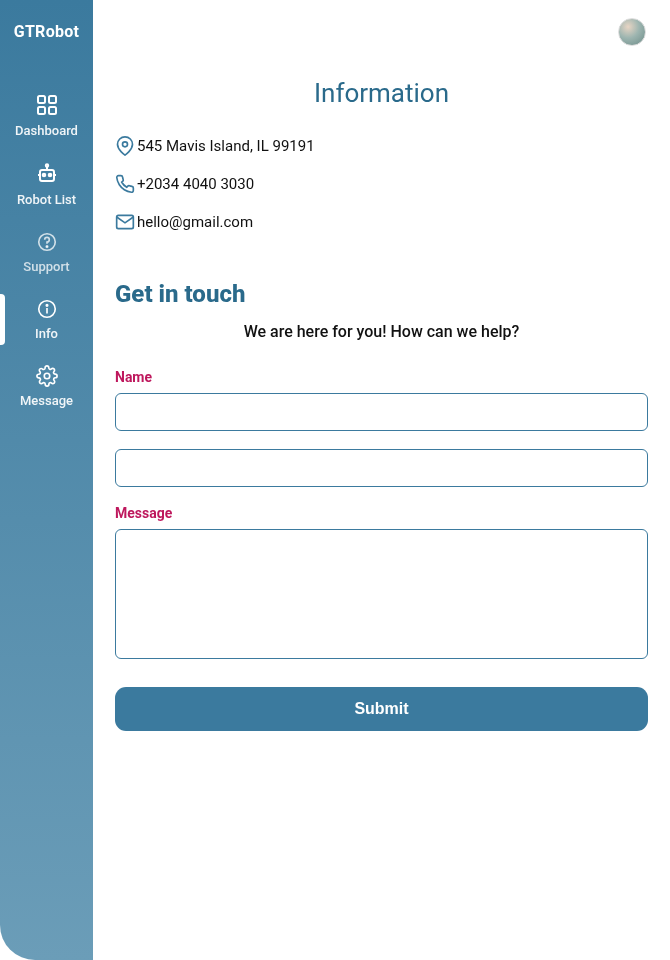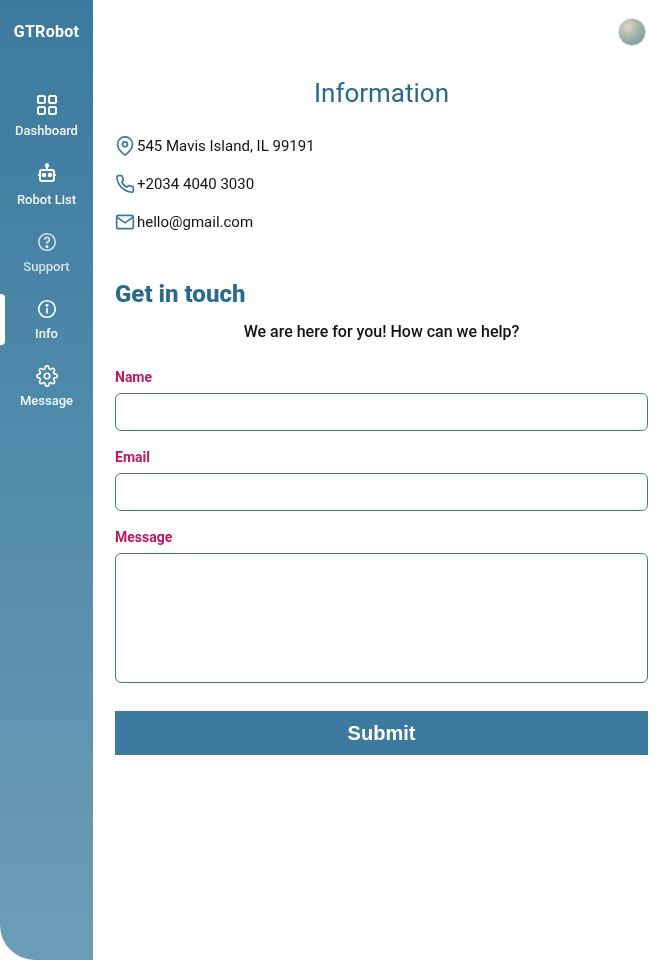--- a/index.html
+++ b/index.html
@@ -152,24 +152,24 @@
       margin-bottom: 24px;
       outline: none;
       resize: none;
       font-family: inherit;
     }
     .submit-btn {
       width: 100%;
       height: 44px;
       background: #3b7a9e;
       color: #fff;
-      font-size: 20px;
+      font-size: 16px;
       font-weight: 700;
       border: none;
-      border-radius: 0;
+      border-radius: 11px;
       cursor: pointer;
     }
   </style>
 </head>
 <body>
 
 <aside class="sidebar">
   <div class="brand">GTRobot</div>
 
   <div class="nav-item">
@@ -265,20 +265,19 @@
     </span>
     <span>hello@gmail.com</span>
   </div>
 
   <h2 class="touch-title">Get in touch</h2>
   <p class="touch-subtitle">We are here for you! How can we help?</p>
 
   <label class="form-label">Name</label>
   <input class="form-input" type="text" value="" style="">
 
-  <label class="form-label">Email</label>
   <input class="form-input" type="text" value="" style="">
 
   <label class="form-label">Message</label>
   <textarea class="form-textarea" style=""></textarea>
 
   <button class="submit-btn">Submit</button>
 </main>
 
 </body></html>

